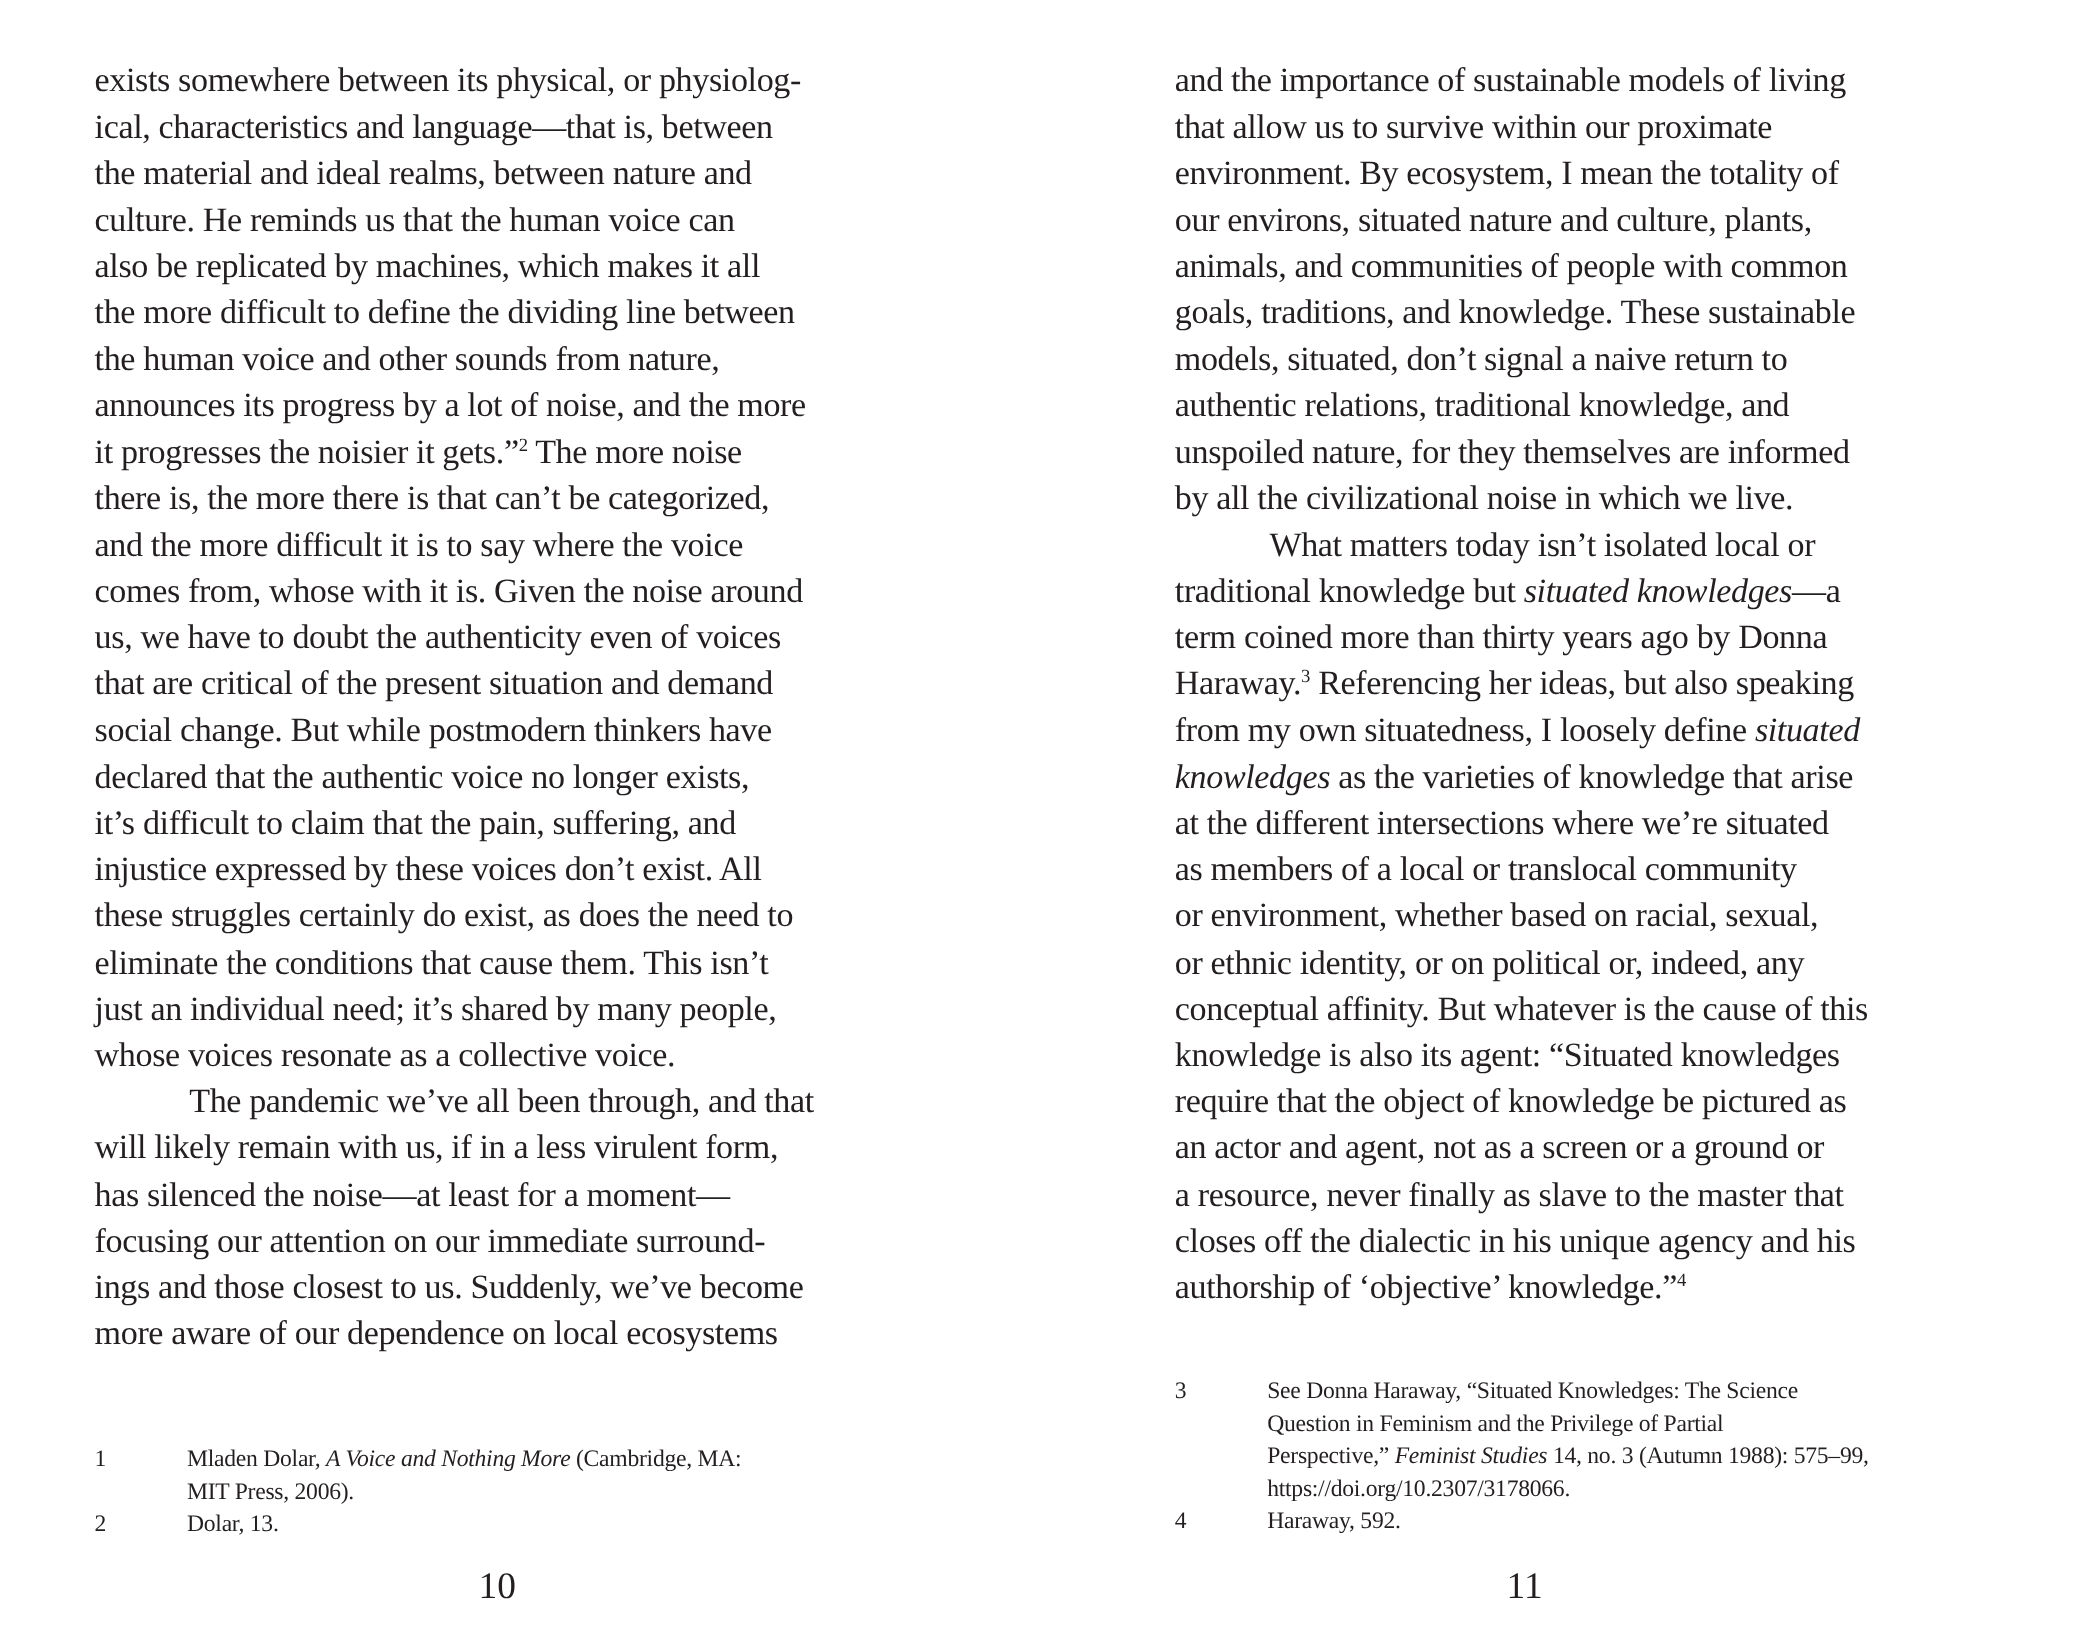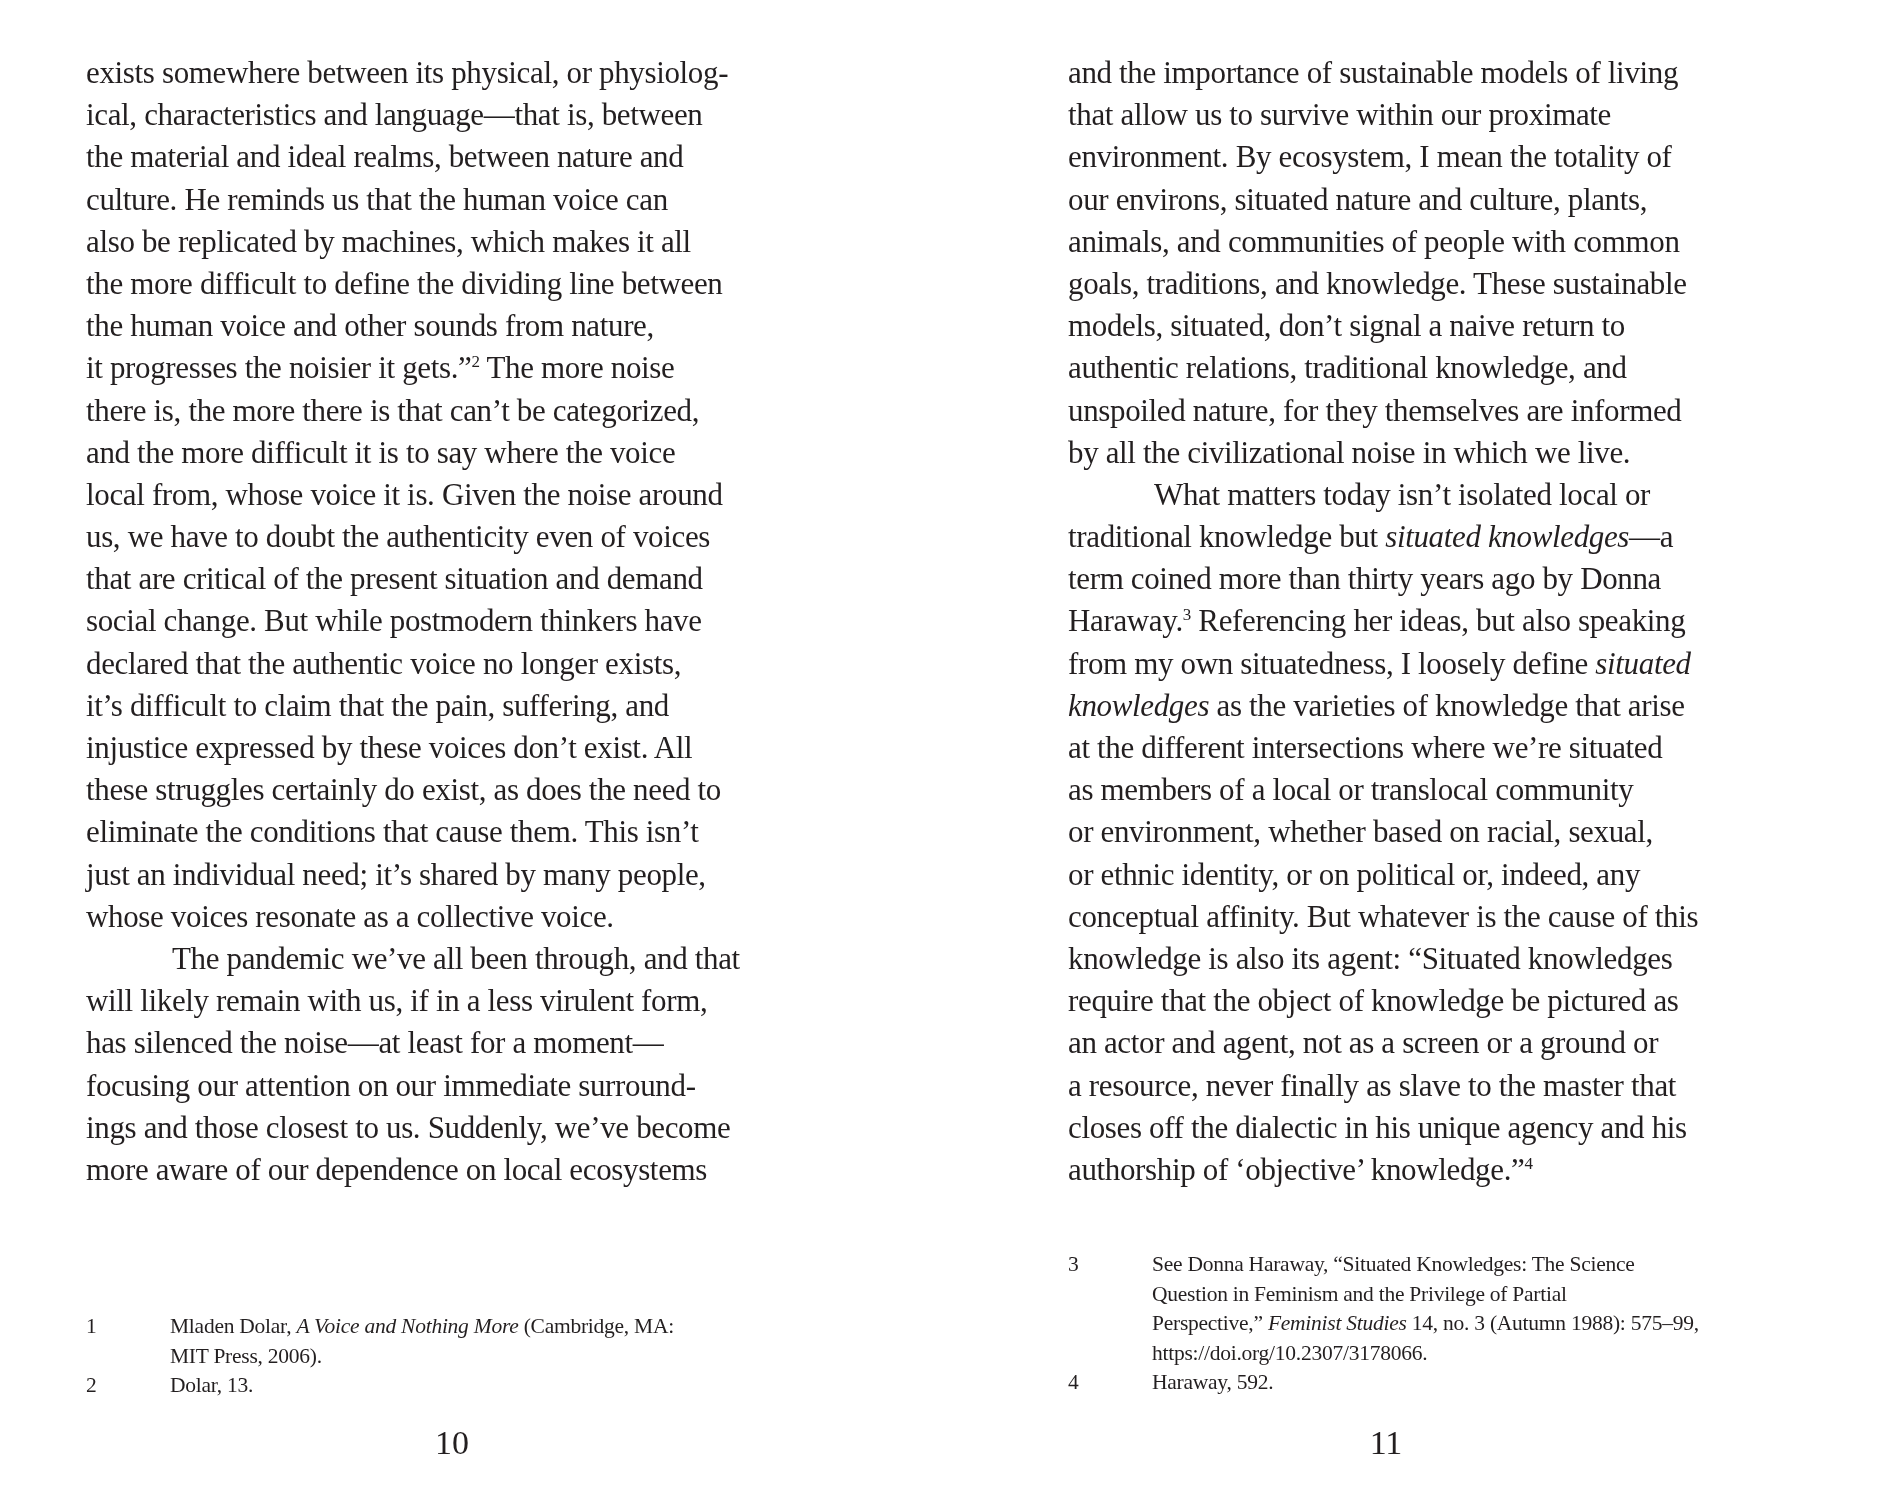--- a/index.html
+++ b/index.html
@@ -31,24 +31,25 @@
 
 <div class="page left">
   <div class="body-text">
     <span class="line">exists somewhere between its physical, or physiolog-</span>
     <span class="line">ical, characteristics and language—that is, between</span>
     <span class="line">the material and ideal realms, between nature and</span>
     <span class="line">culture. He reminds us that the human voice can</span>
     <span class="line">also be replicated by machines, which makes it all</span>
     <span class="line">the more difficult to define the dividing line between</span>
     <span class="line">the human voice and other sounds from nature,</span>
+    <span class="line">announces its progress by a lot of noise, and the more</span>
     <span class="line"><span>it progresses the noisier it gets.”</span><sup>2</sup><span> The more noise</span></span>
     <span class="line">there is, the more there is that can’t be categorized,</span>
     <span class="line">and the more difficult it is to say where the voice</span>
-    <span class="line">local from, whose voice it is. Given the noise around</span>
+    <span class="line">comes from, whose with it is. Given the noise around</span>
     <span class="line">us, we have to doubt the authenticity even of voices</span>
     <span class="line">that are critical of the present situation and demand</span>
     <span class="line">social change. But while postmodern thinkers have</span>
     <span class="line">declared that the authentic voice no longer exists,</span>
     <span class="line">it’s difficult to claim that the pain, suffering, and</span>
     <span class="line">injustice expressed by these voices don’t exist. All</span>
     <span class="line">these struggles certainly do exist, as does the need to</span>
     <span class="line">eliminate the conditions that cause them. This isn’t</span>
     <span class="line">just an individual need; it’s shared by many people,</span>
     <span class="line">whose voices resonate as a collective voice.</span>

